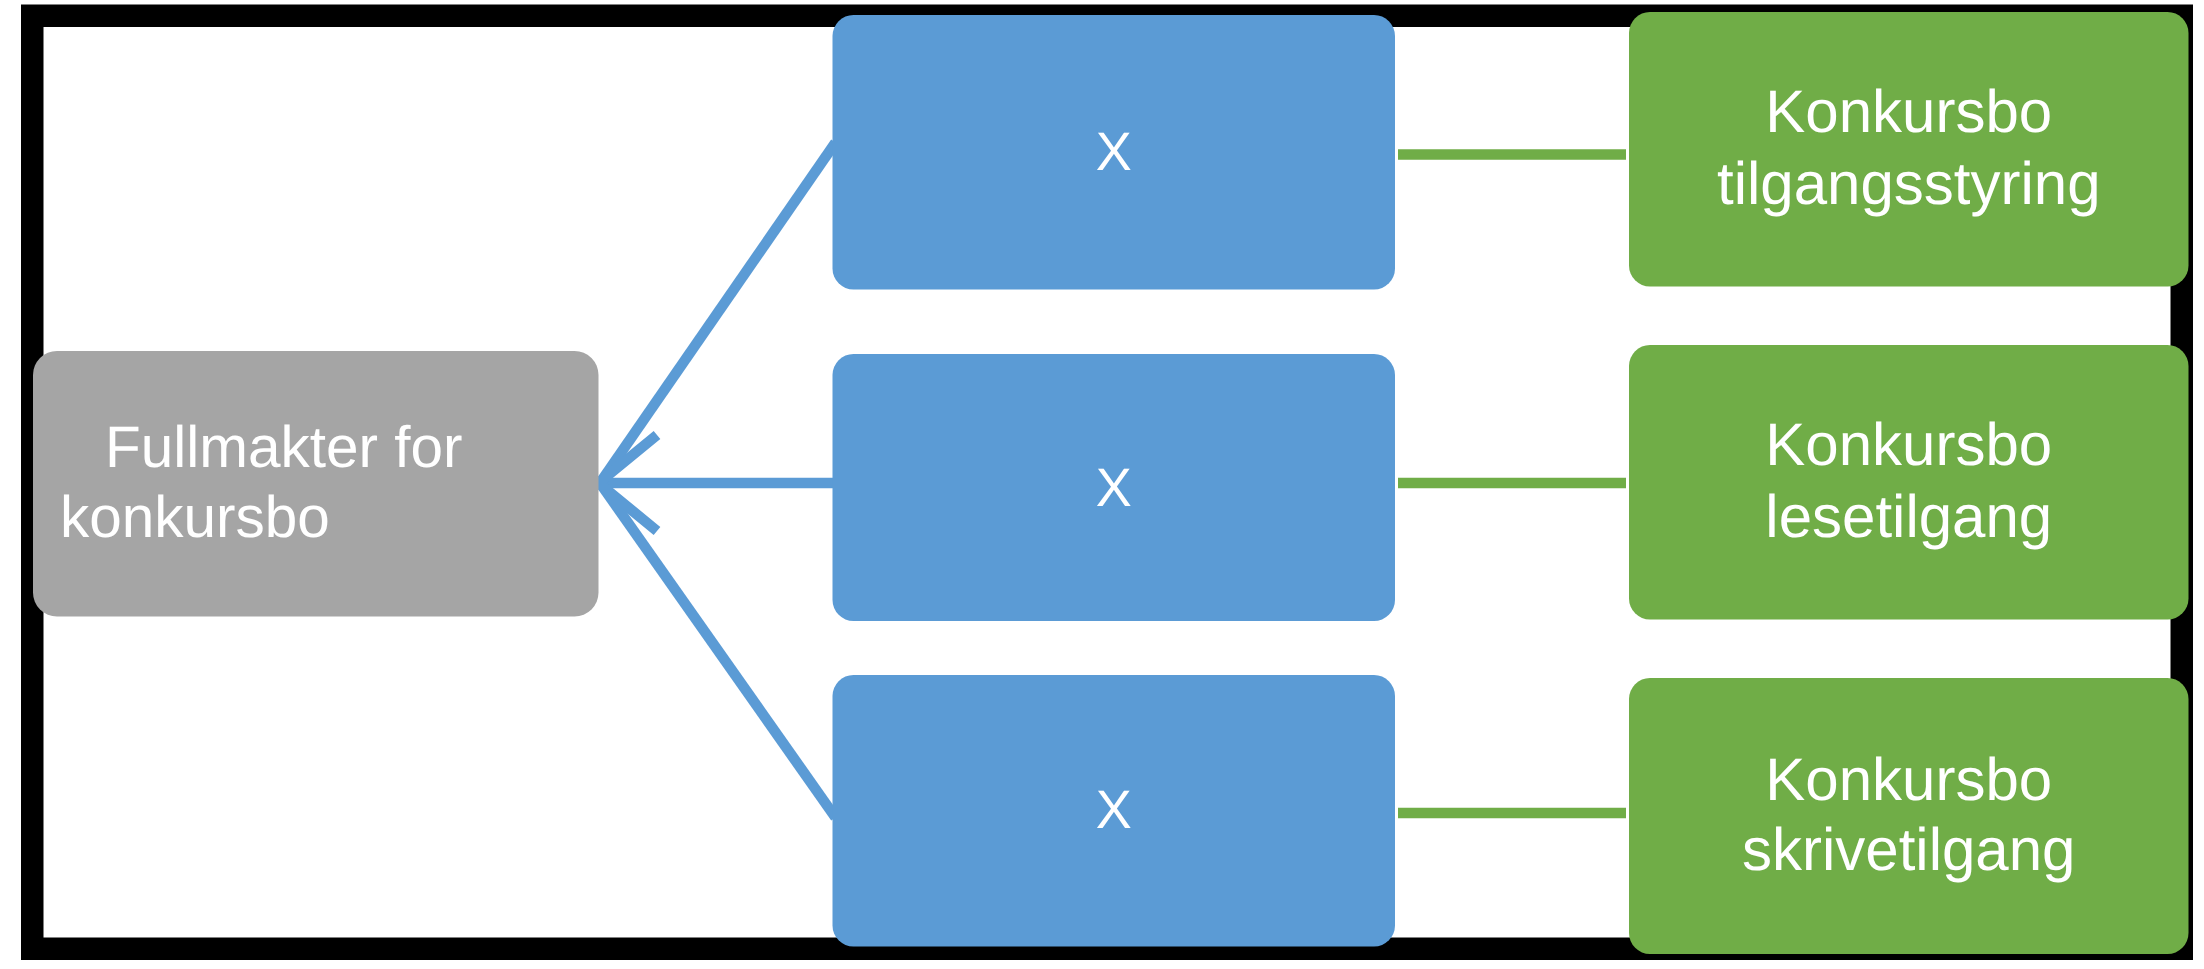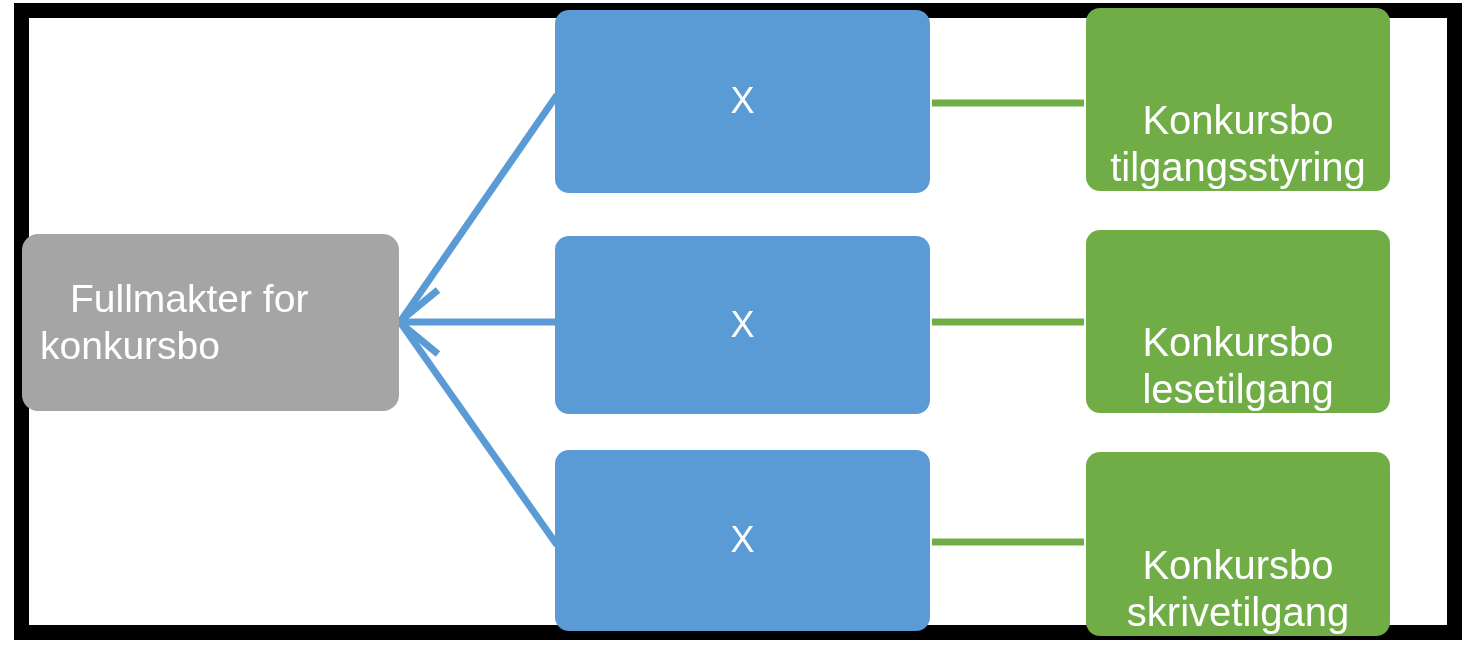--- a/index.html
+++ b/index.html
@@ -81,24 +81,23 @@
     width: 100%;
   }
 
   .node-mid-1 { top: 10px;  height: 183px; }
   .node-mid-2 { top: 236px; height: 178px; }
   .node-mid-3 { top: 450px; height: 181px; }
 
   .node-leaf {
     background: #70ad47;
     left: 1086px;
-    width: 304px;
+    width: 373px;
     justify-content: center;
     font-size: 40px;
-    align-items: flex-end;
   }
   .node-leaf .label {
     text-align: center;
     width: 100%;
     padding: 0 10px;
   }
 
   .node-leaf-1 { top: 8px;   height: 183px; }
   .node-leaf-2 { top: 230px; height: 183px; }
   .node-leaf-3 { top: 452px; height: 184px; }

